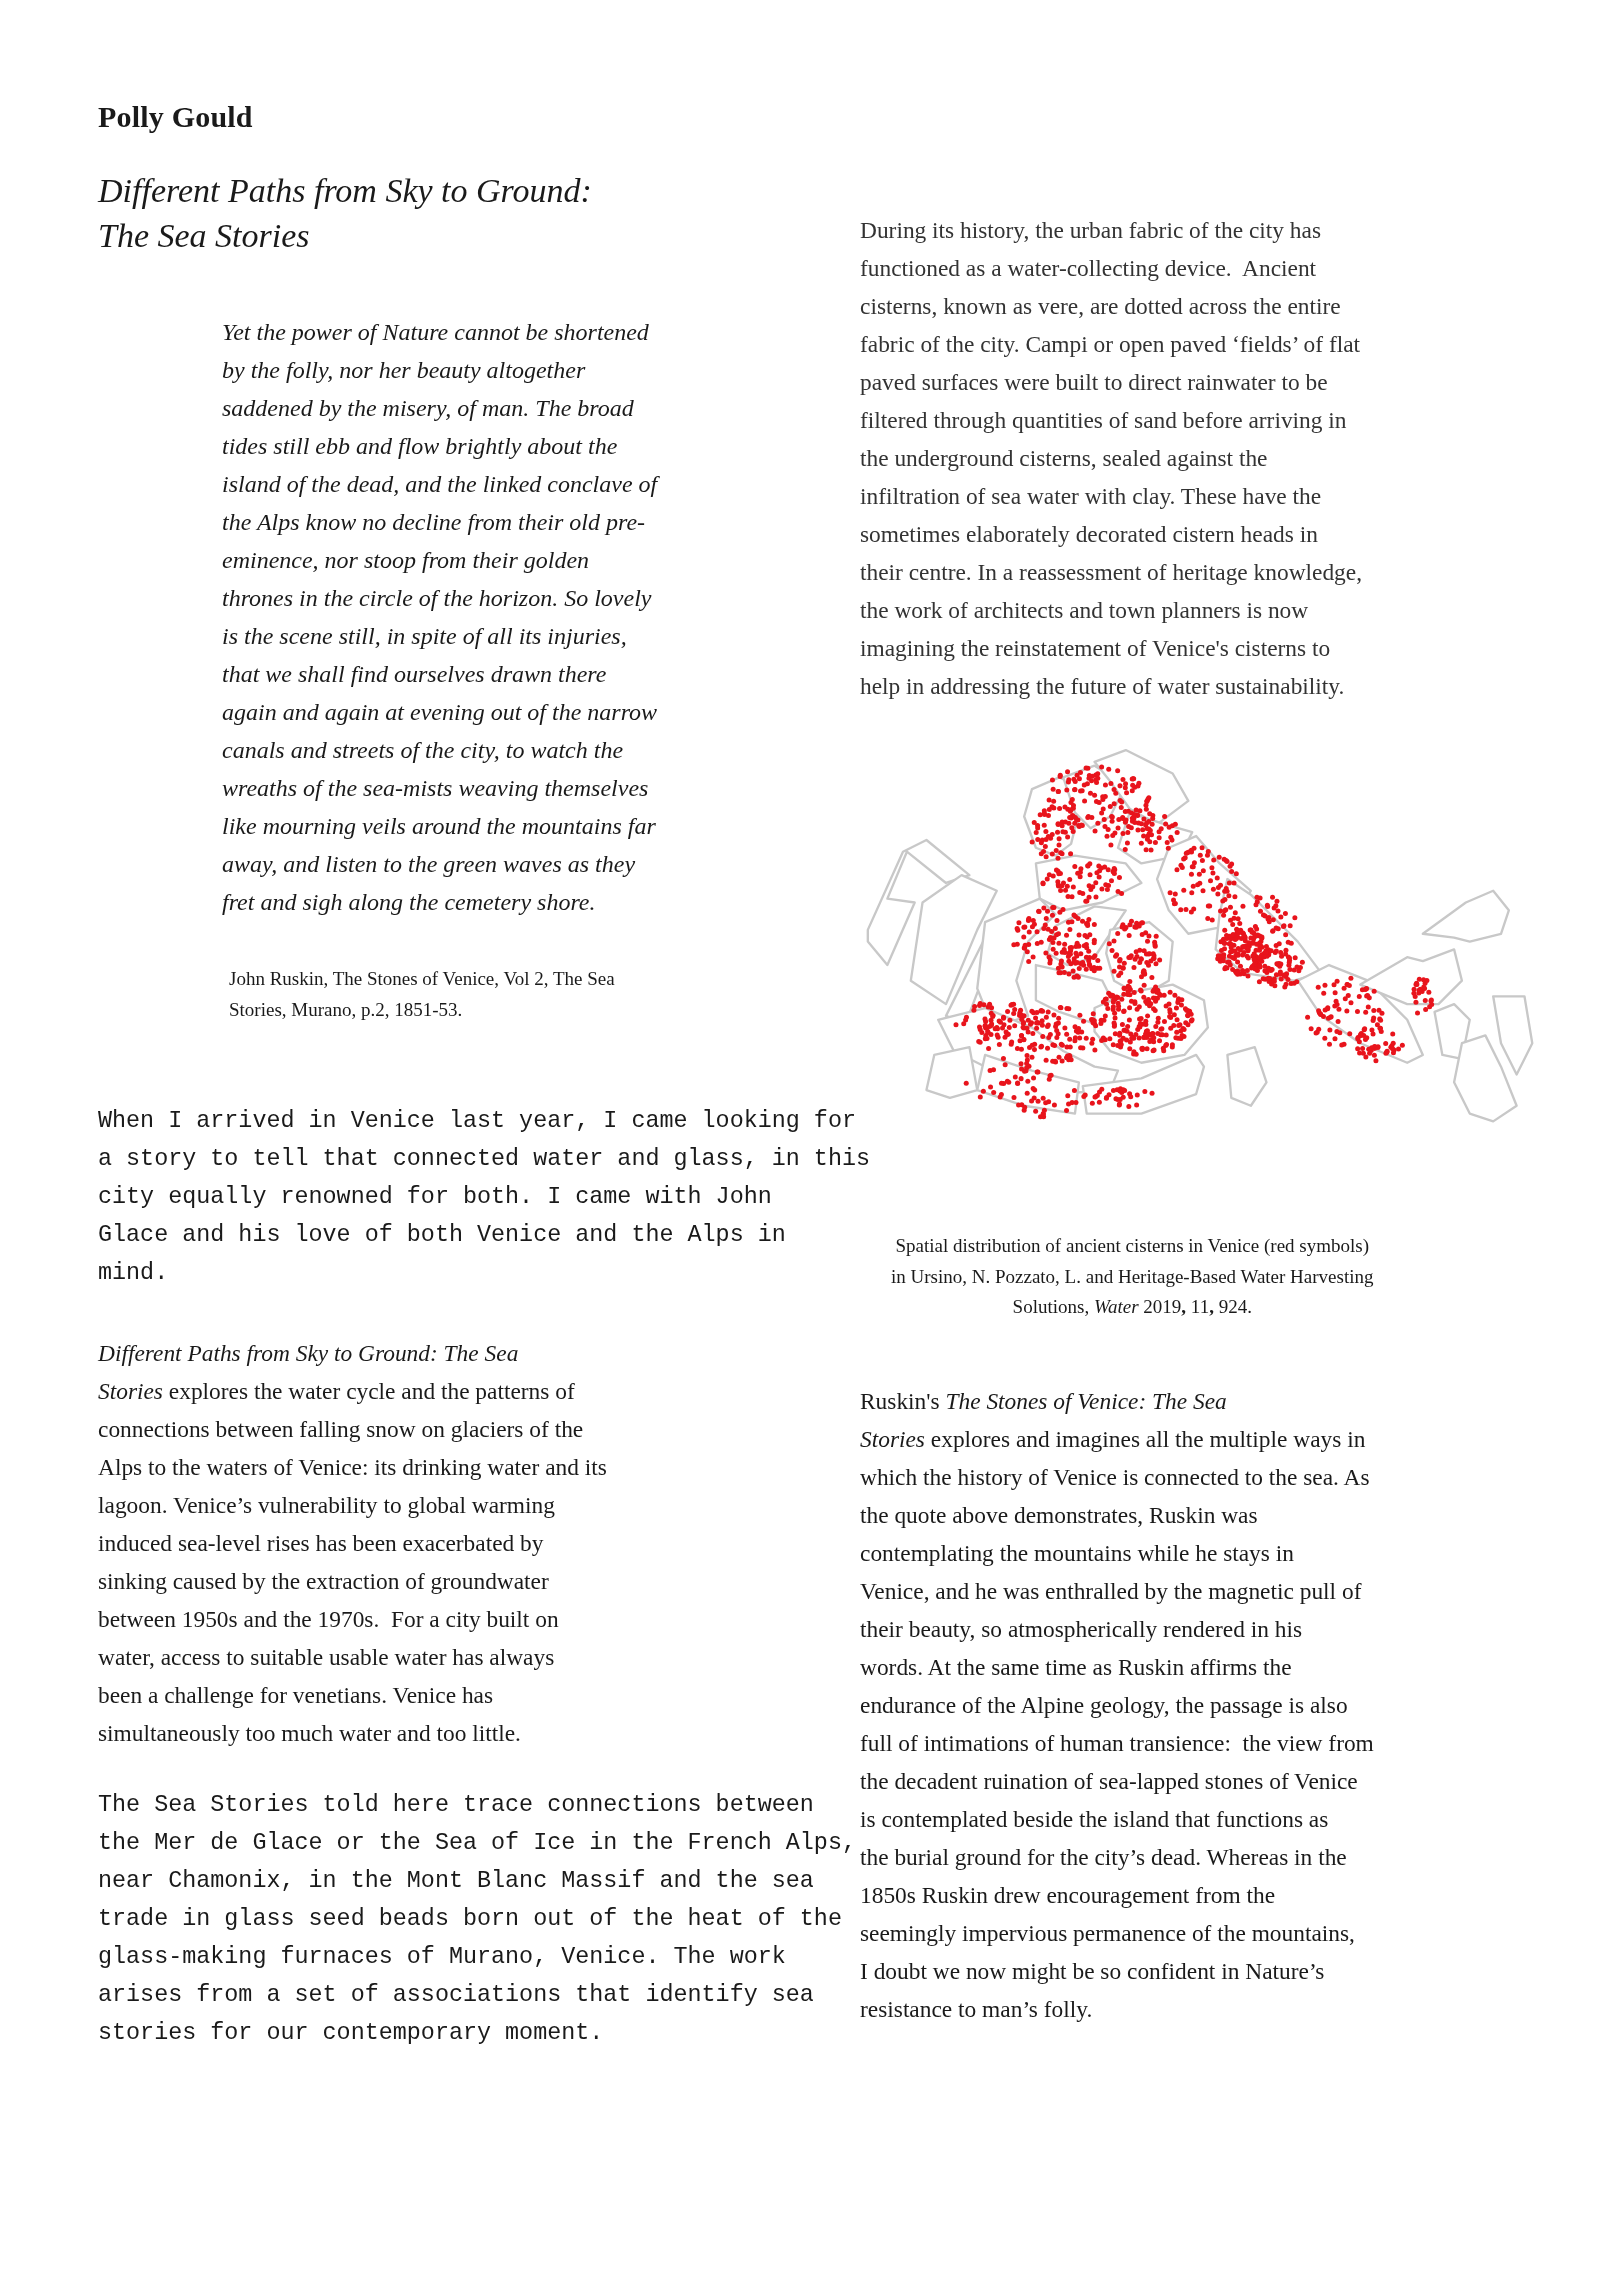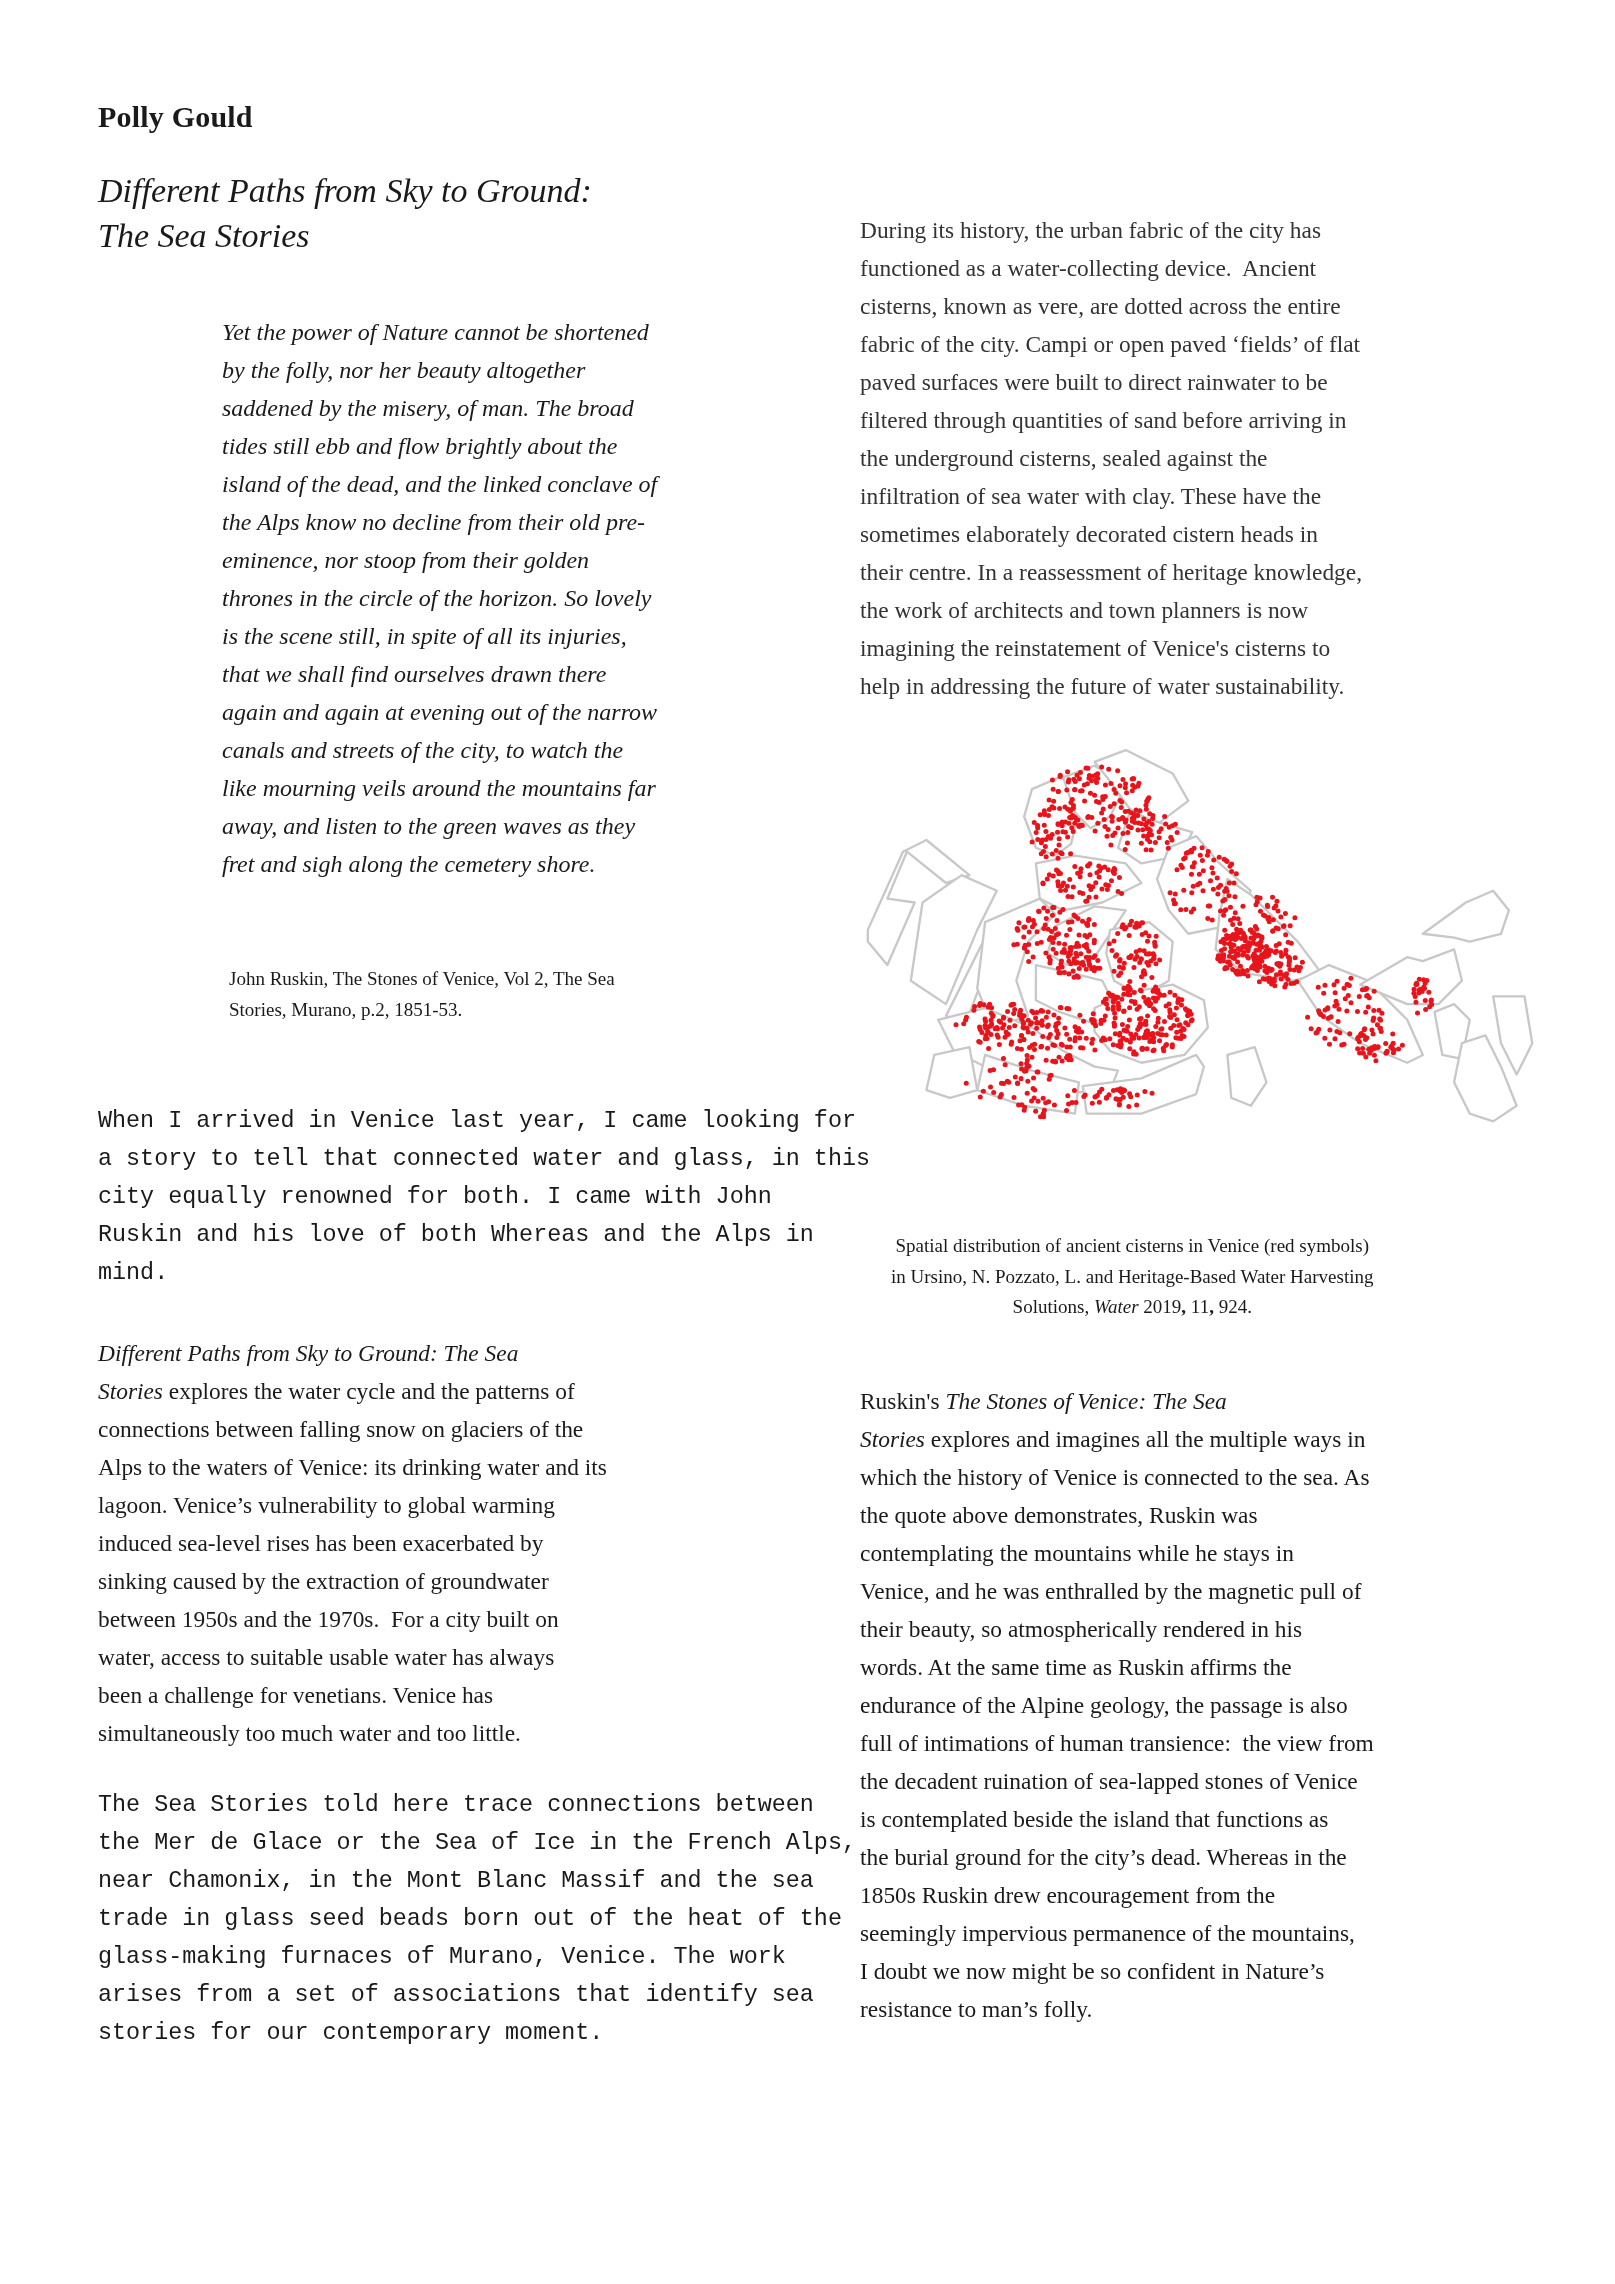--- a/index.html
+++ b/index.html
@@ -39,34 +39,35 @@
   <div class="ln">saddened by the misery, of man. The broad</div>
   <div class="ln">tides still ebb and flow brightly about the</div>
   <div class="ln">island of the dead, and the linked conclave of</div>
   <div class="ln">the Alps know no decline from their old pre-</div>
   <div class="ln">eminence, nor stoop from their golden</div>
   <div class="ln">thrones in the circle of the horizon. So lovely</div>
   <div class="ln">is the scene still, in spite of all its injuries,</div>
   <div class="ln">that we shall find ourselves drawn there</div>
   <div class="ln">again and again at evening out of the narrow</div>
   <div class="ln">canals and streets of the city, to watch the</div>
+  <div class="ln">wreaths of the sea-mists weaving themselves</div>
   <div class="ln">like mourning veils around the mountains far</div>
   <div class="ln">away, and listen to the green waves as they</div>
   <div class="ln">fret and sigh along the cemetery shore.</div>
 </div>
 <div class="abs citation">
   <div class="ln">John Ruskin, The Stones of Venice, Vol 2, The Sea</div>
   <div class="ln">Stories, Murano, p.2, 1851-53.</div>
 </div>
 
 <div class="abs body-text col-left" style="top:1102px;font-family:Liberation Mono, monospace;">
   <div class="ln">When I arrived in Venice last year, I came looking for</div>
   <div class="ln">a story to tell that connected water and glass, in this</div>
   <div class="ln">city equally renowned for both. I came with John</div>
-  <div class="ln">Ruskin and his love of both Whereas and the Alps in</div>
+  <div class="ln">Glace and his love of both Venice and the Alps in</div>
   <div class="ln">mind.</div>
 </div>
 
 <div class="abs body-text col-left" style="top:1334px;">
   <div class="ln it">Different Paths from Sky to Ground: The Sea</div>
   <div class="ln"><span class="it">Stories</span><span style="white-space:pre"> explores the water cycle and the patterns of</span></div>
   <div class="ln">connections between falling snow on glaciers of the</div>
   <div class="ln">Alps to the waters of Venice: its drinking water and its</div>
   <div class="ln">lagoon. Venice’s vulnerability to global warming</div>
   <div class="ln">induced sea-level rises has been exacerbated by</div>

